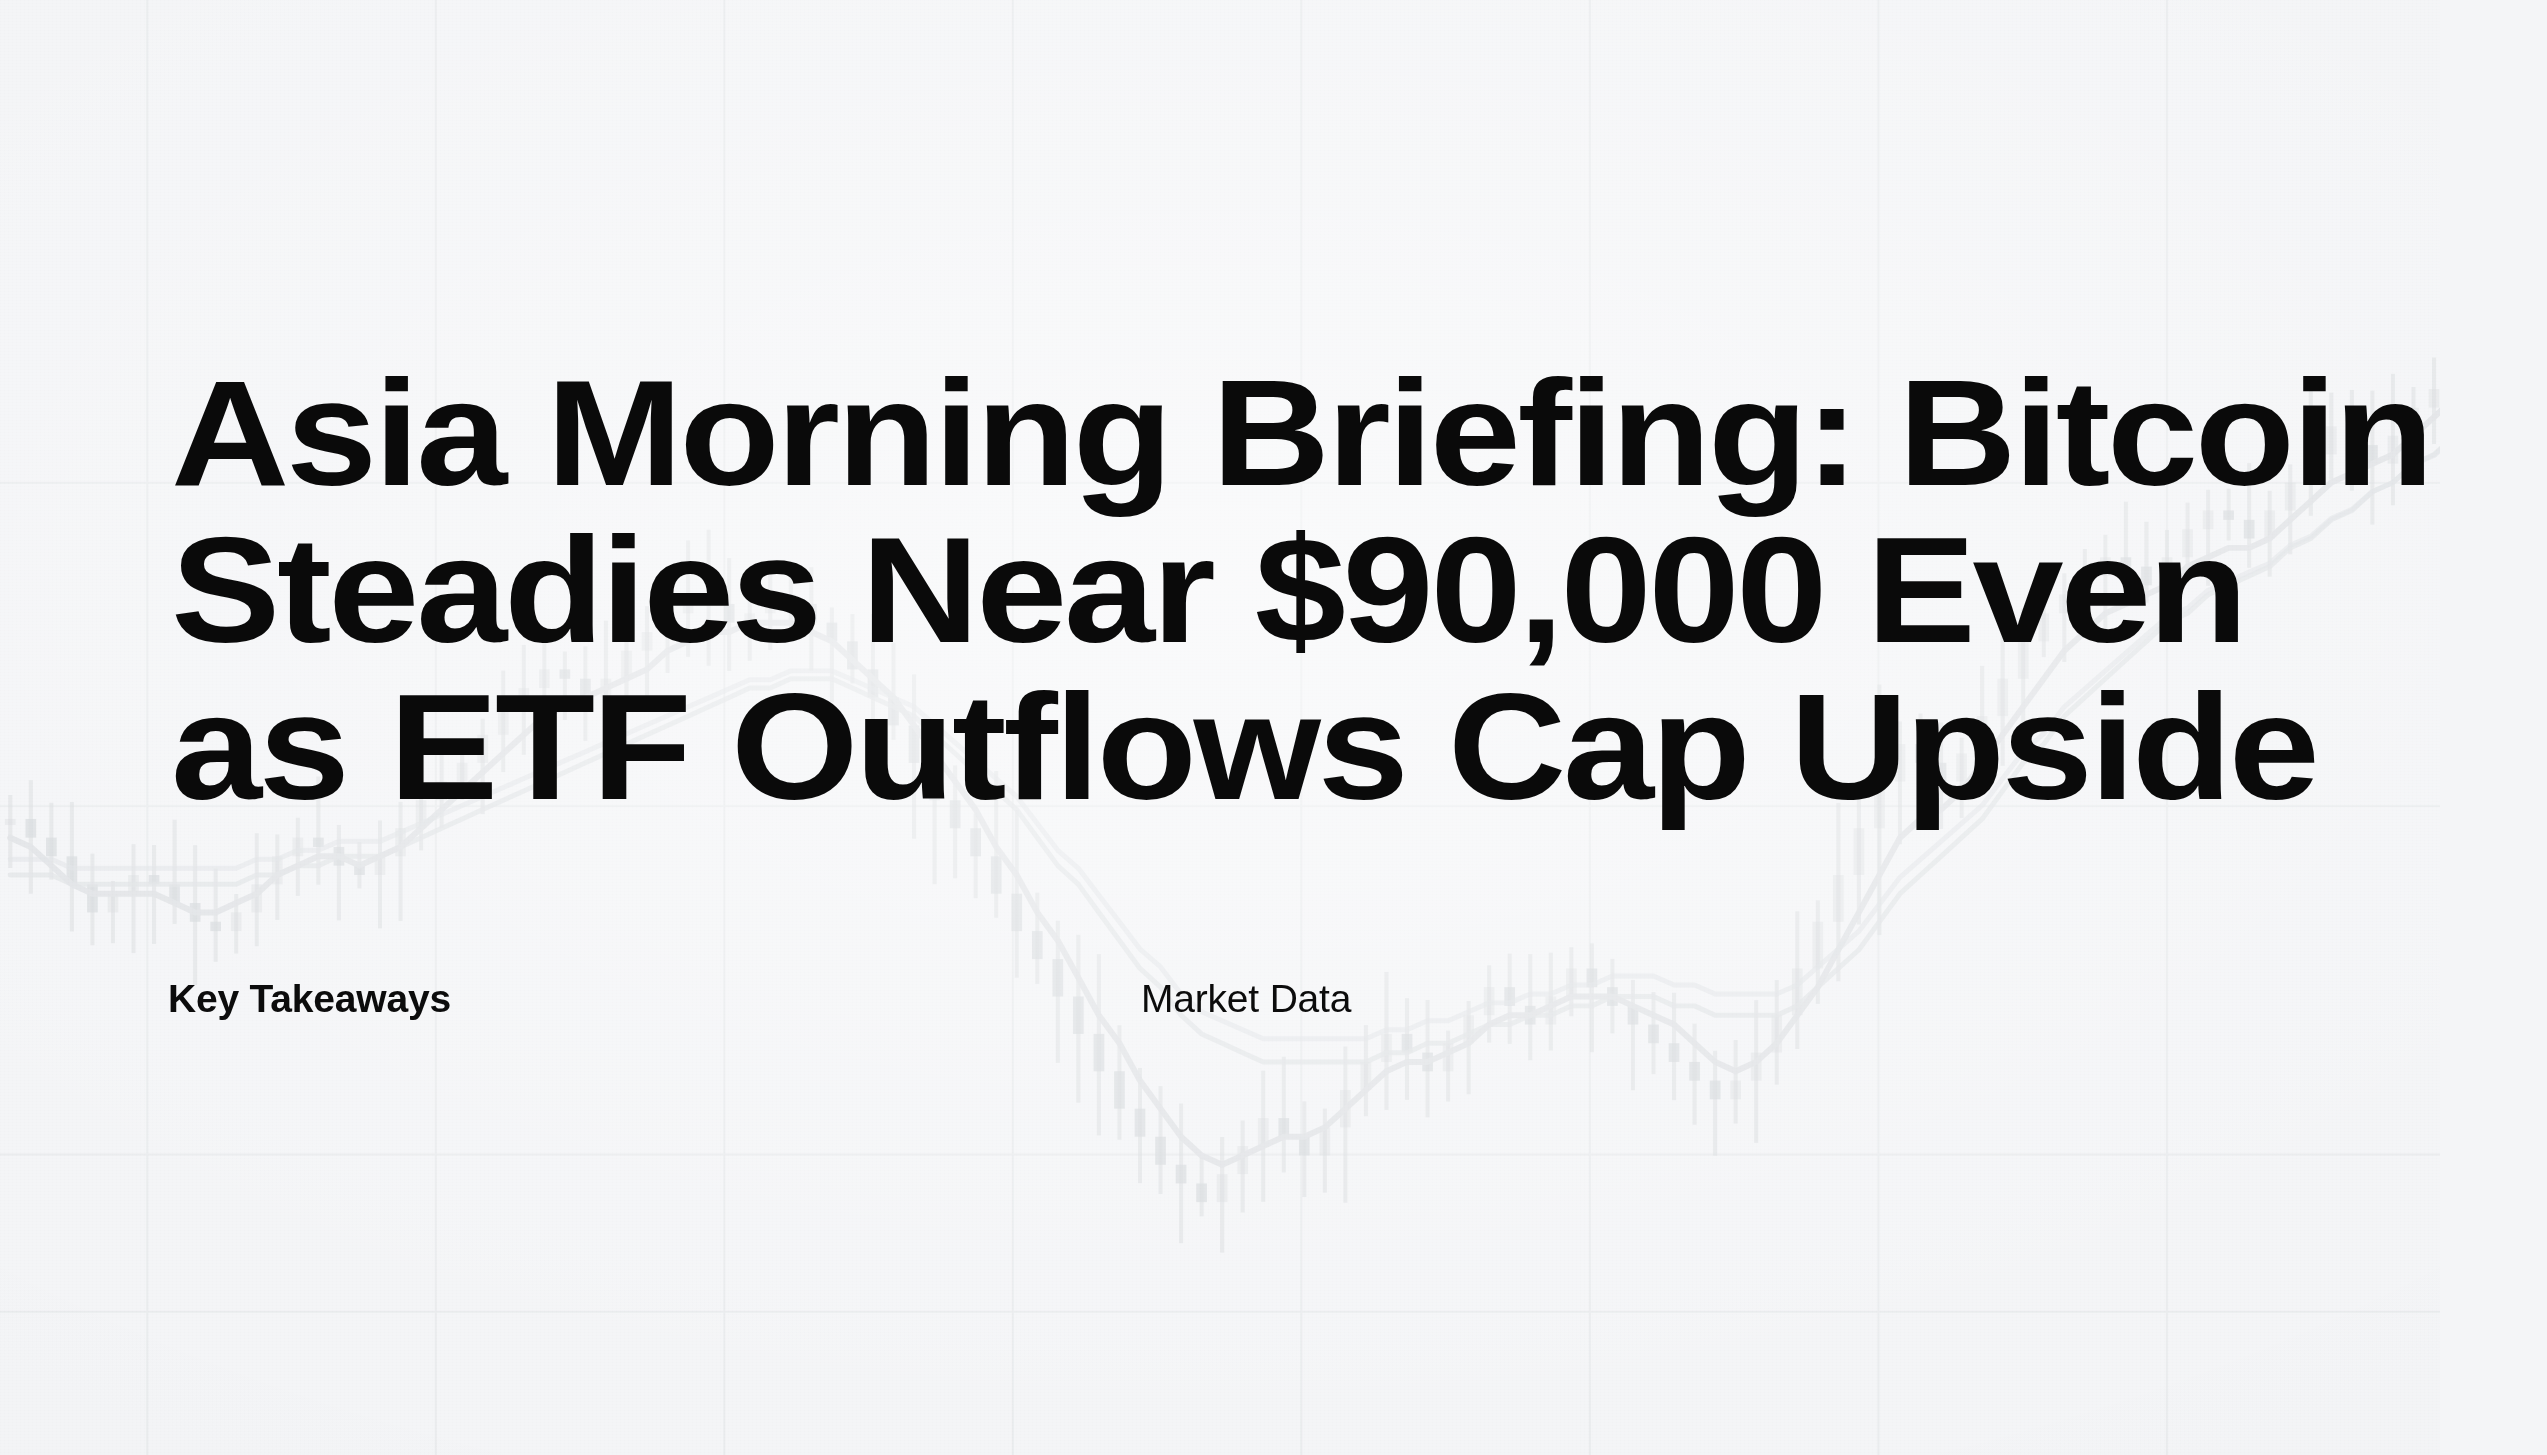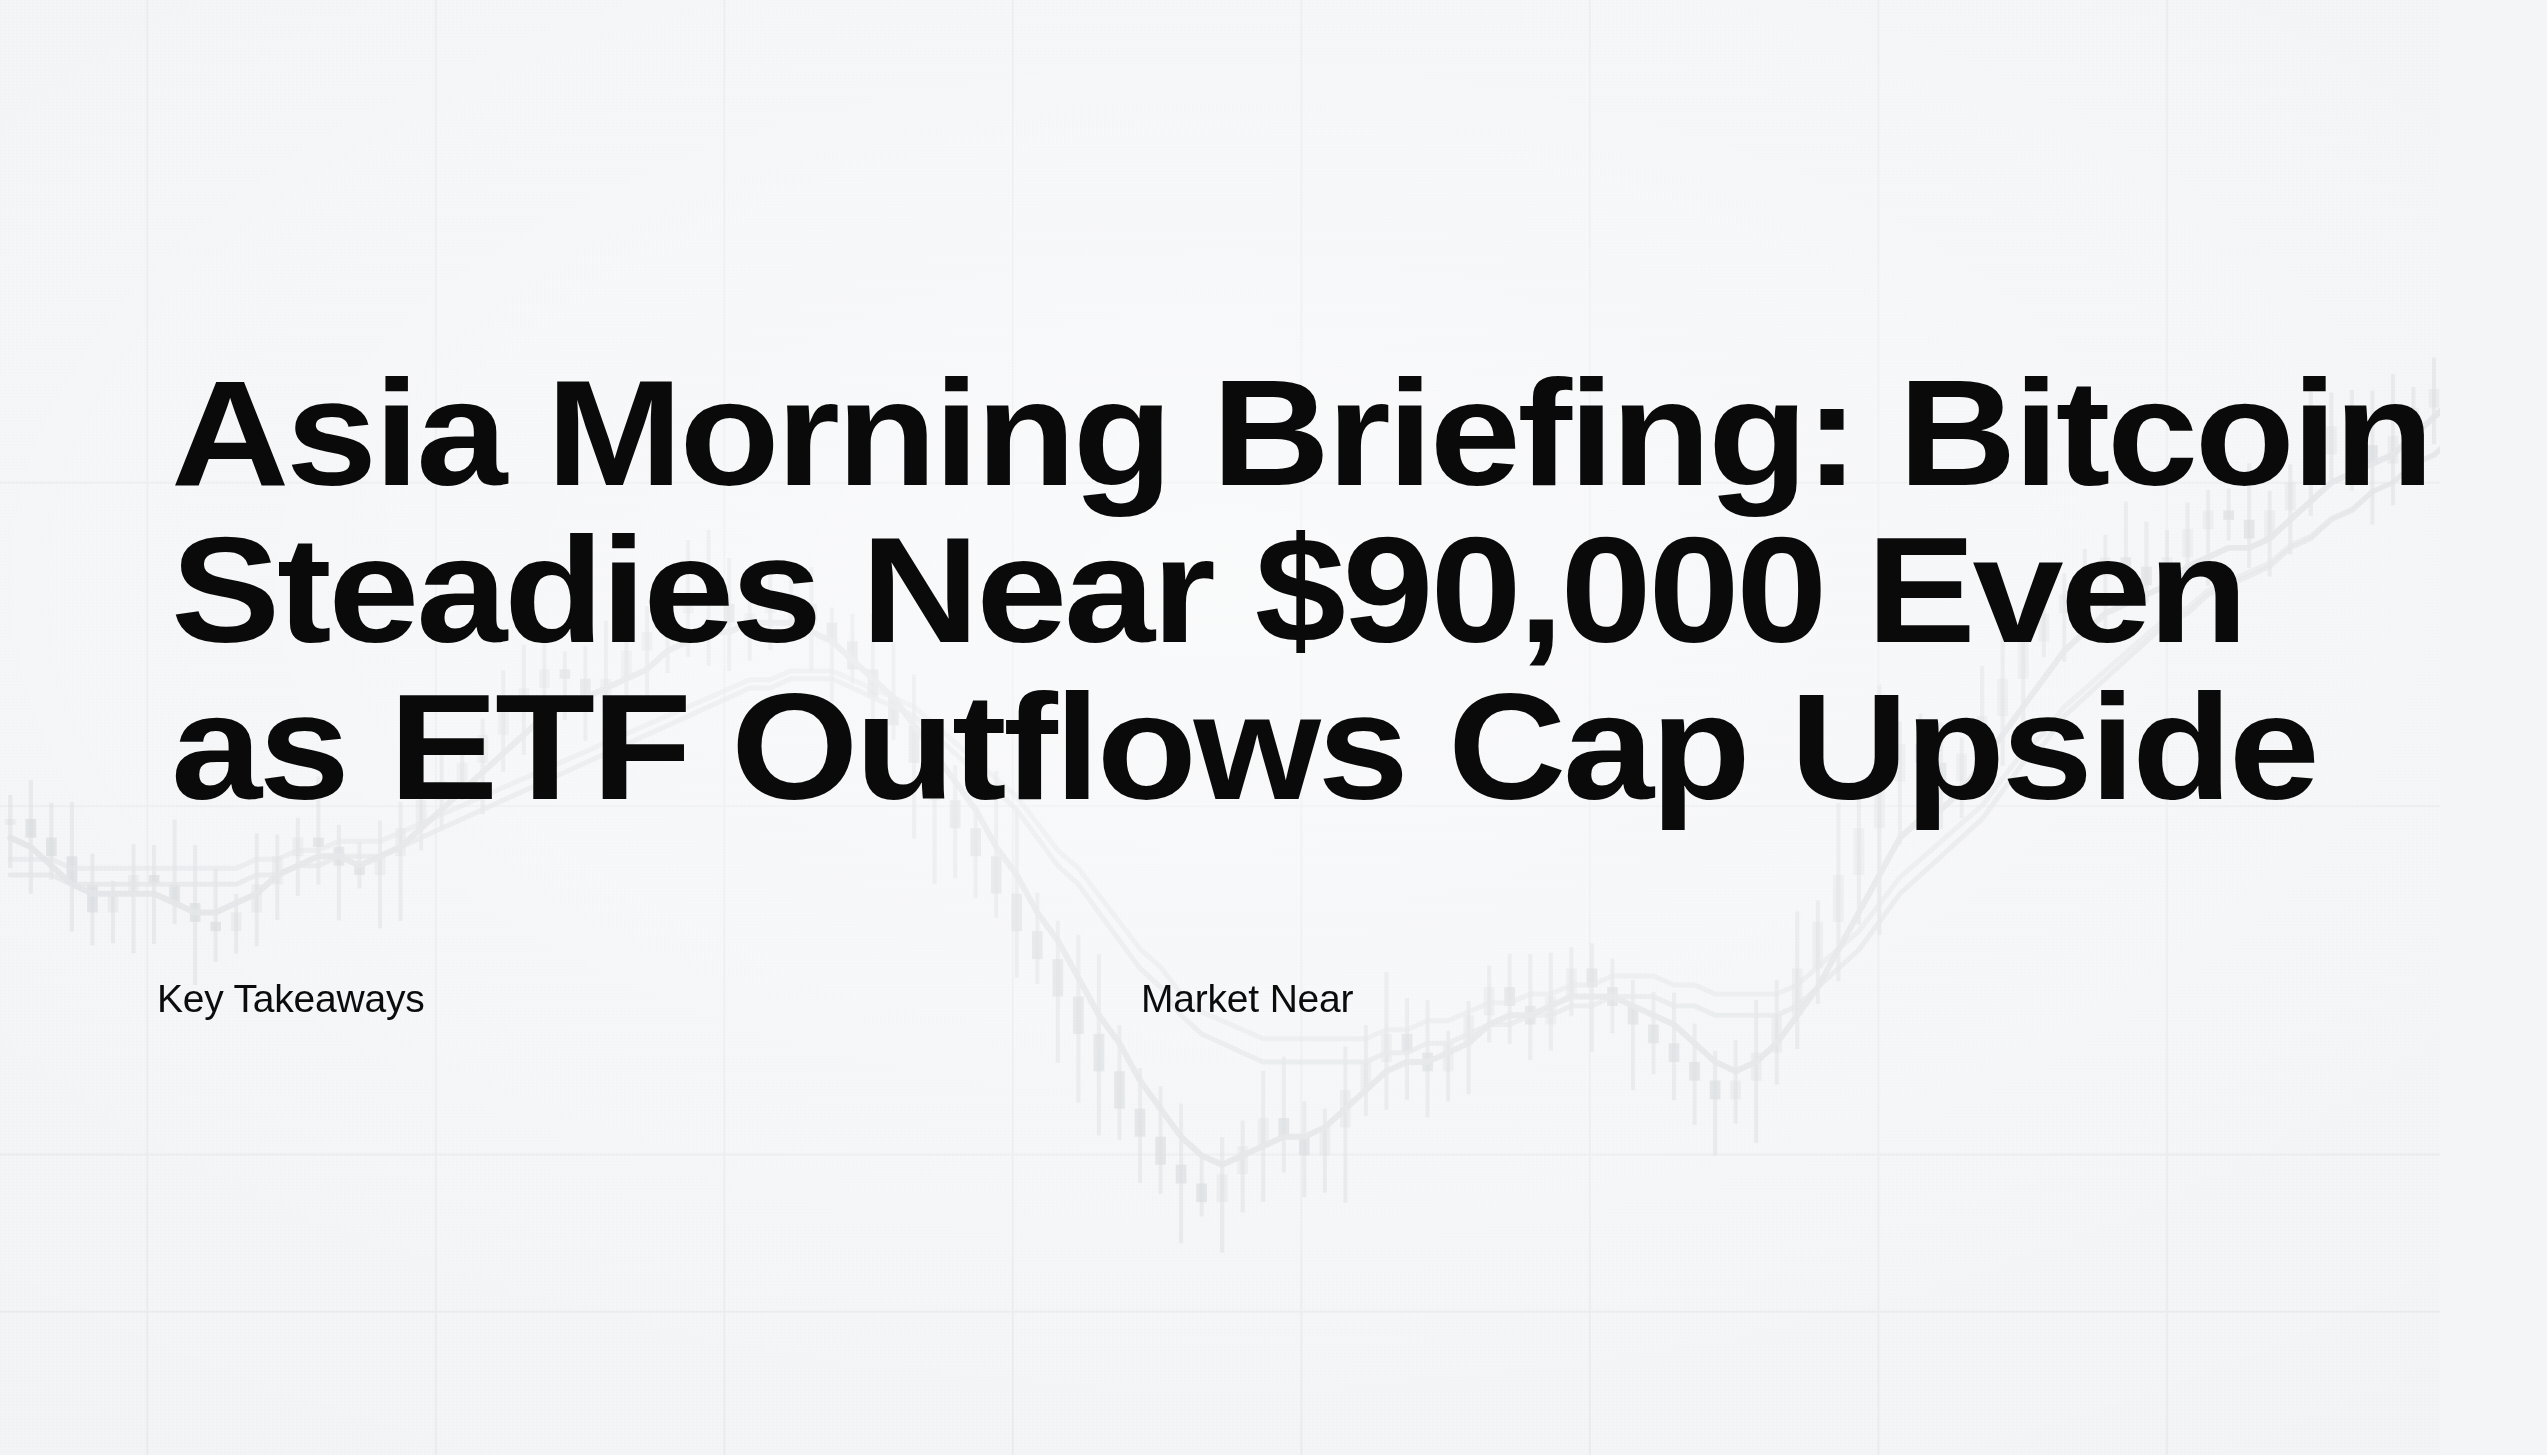--- a/index.html
+++ b/index.html
@@ -53,21 +53,21 @@
   .section-label{
     position:absolute;
     color:#0c0c0c;
     font-family:"Liberation Sans",sans-serif;
     font-weight:400;
     font-size:39px;
     letter-spacing:-0.2px;
     line-height:46px;
     white-space:nowrap;
   }
-  #label-key-takeaways{ left:157px; top:976px; }
+  #label-key-takeaways{ left:168px; top:976px;font-weight:bold; }
   #label-market-data{ left:1141px; top:976px; }
 </style>
 </head>
 <body>
 
 <div id="stage">
 
   <svg id="chart-watermark" viewBox="0 0 2560 1463" preserveAspectRatio="none" aria-hidden="true">
     <g id="gridlines" stroke="#eaecee" stroke-width="2">
       <line x1="0" y1="485" x2="2560" y2="485"></line>
@@ -345,16 +345,16 @@
   <div id="vignette"></div>
 
   <h1 id="headline">
     <span class="hl">Asia Morning Briefing: Bitcoin</span>
     <span class="hl">Steadies Near $90,000 Even</span>
     <span class="hl">as ETF Outflows Cap Upside</span>
   </h1>
 
   <div class="section-label" id="label-key-takeaways">Key Takeaways</div>
 
-  <div class="section-label" id="label-market-data">Market Near</div>
+  <div class="section-label" id="label-market-data">Market Data</div>
 
 </div>
 
 
 </body></html>

